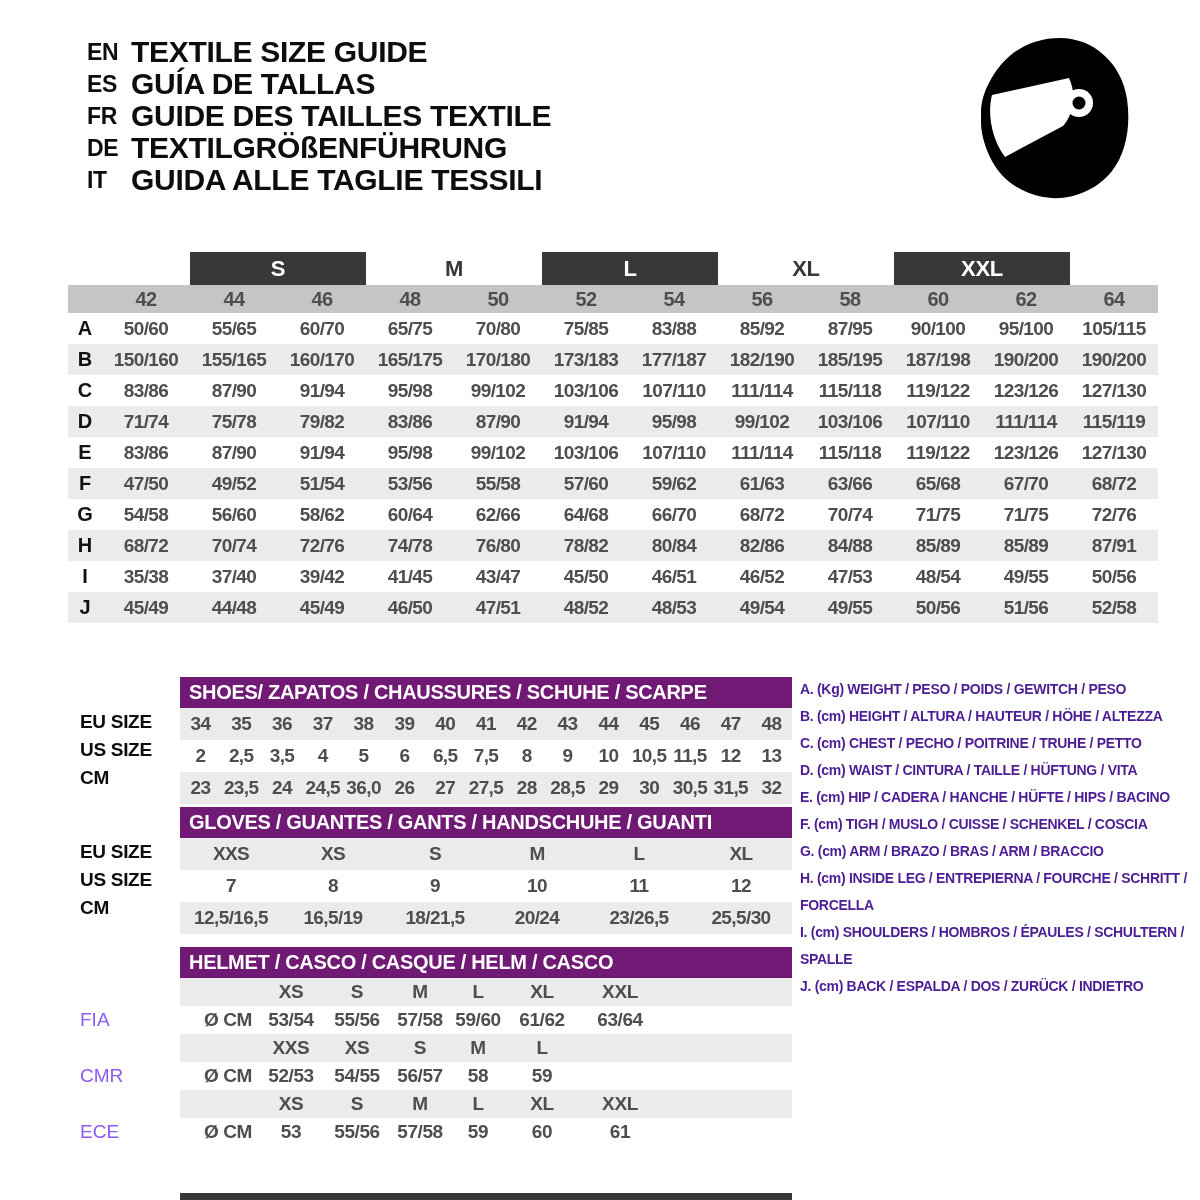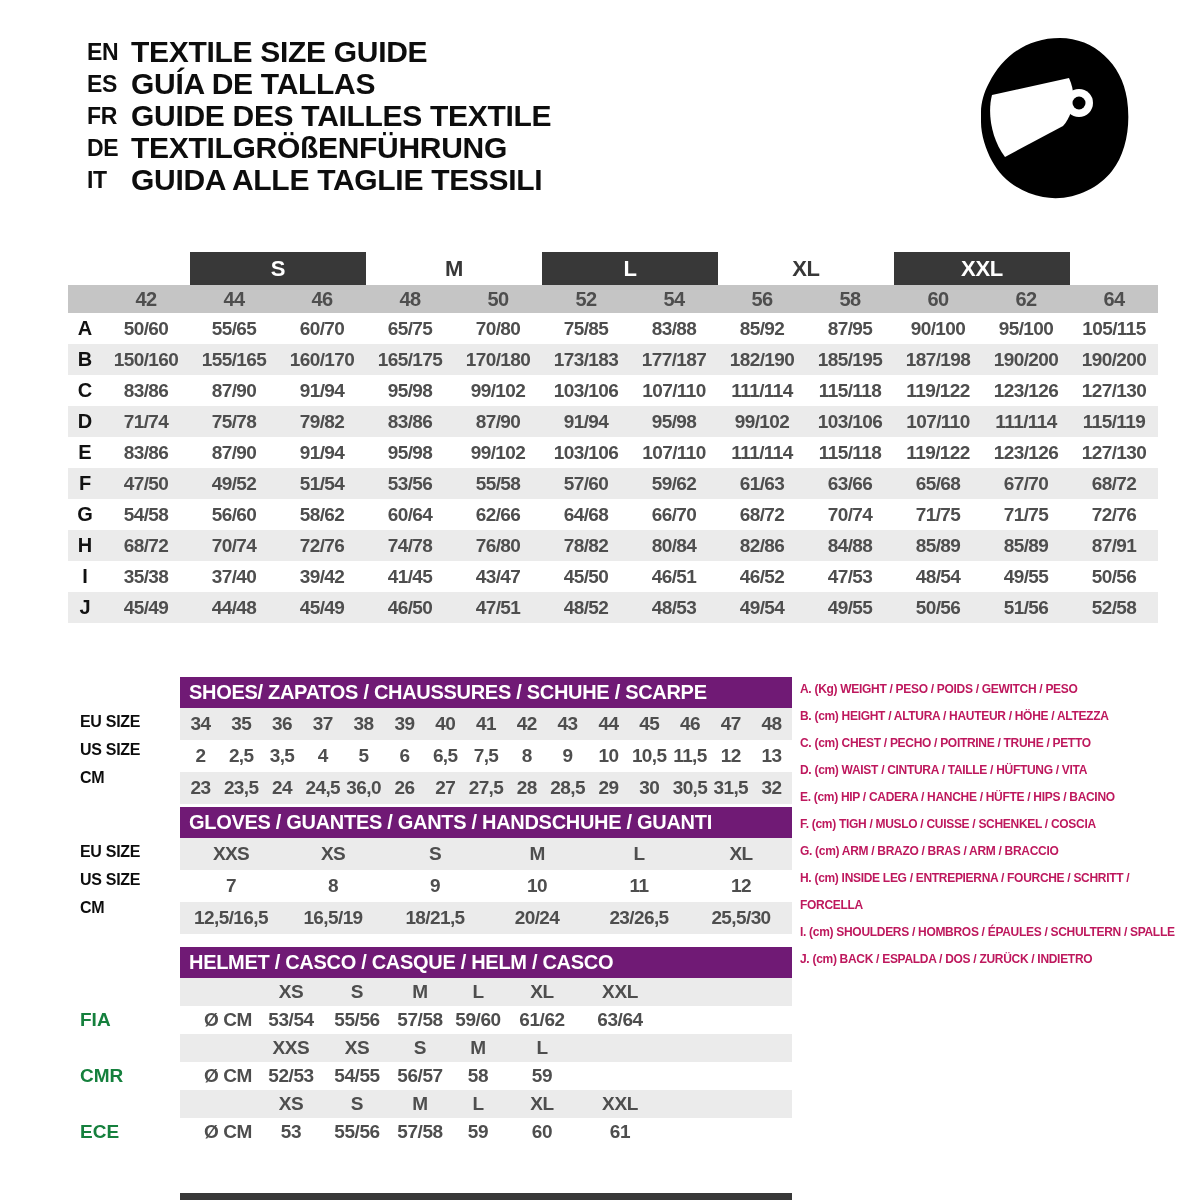--- a/index.html
+++ b/index.html
@@ -39,27 +39,27 @@
   .srow.stripe,.hrow.stripe{background:#ebebeb;}
   .scell{display:flex;align-items:center;justify-content:center;font-weight:bold;font-size:19px;color:#4e4e4e;letter-spacing:-0.6px;white-space:nowrap;}
   .hrow{display:grid;grid-template-columns:78px 66px 66px 60px 56px 72px 84px 1fr;height:28px;}
   .hcell{display:flex;align-items:center;justify-content:center;font-weight:bold;font-size:19px;color:#4e4e4e;letter-spacing:-0.4px;white-space:nowrap;}
   .hcell.unit-cell{justify-content:flex-start;padding-left:24px;}
 
   
   .label-stack{left:80px;width:95px;}
   #shoes-labels{top:708px;}
   #gloves-labels{top:838px;}
-  .side-label{height:28px;line-height:28px;font-weight:bold;font-size:16px;color:#0d0d0d;letter-spacing:-0.3px;}
+  .side-label{height:28px;line-height:28px;font-weight:bold;font-size:19px;color:#0d0d0d;letter-spacing:-0.3px;}
   #helmet-labels{left:80px;top:947px;width:95px;height:200px;position:absolute;}
-  .standard-label{position:absolute;height:28px;line-height:28px;font-weight:bold;font-size:19px;color:#15803d;}
+  .standard-label{position:absolute;height:28px;line-height:28px;font-weight:normal;font-size:19px;color:#8b5cf6;}
 
   
   #legend{left:800px;top:676px;width:392px;}
-  .legend-line{font-weight:bold;font-size:12px;line-height:27px;color:#be185d;letter-spacing:-0.3px;}
+  .legend-line{font-weight:bold;font-size:14px;line-height:27px;color:#4c1d95;letter-spacing:-0.3px;}
 
   
   #footer-bar{left:180px;top:1193px;width:612px;height:7px;background:#383838;}
 </style>
 </head>
 <body>
 
 <div id="langs" class="abs">
     <div class="lang-row">
       <div class="lang-code">EN</div>

